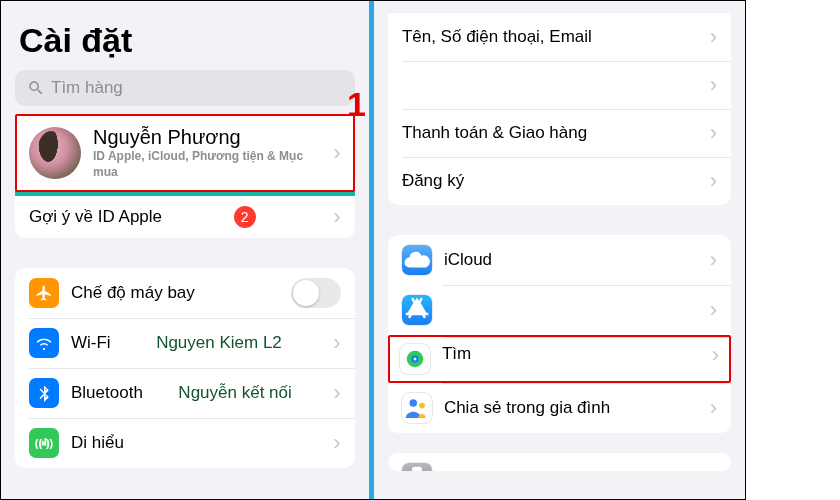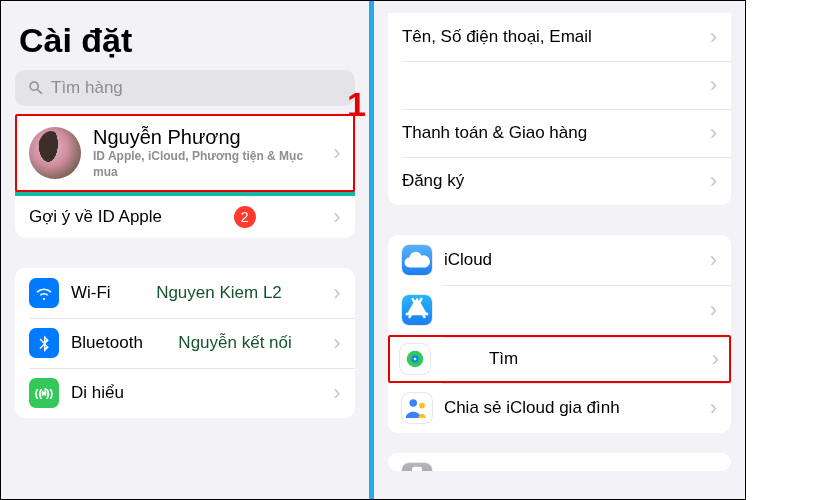--- a/index.html
+++ b/index.html
@@ -136,21 +136,21 @@
     content:""; position:absolute; left:2px; top:2px;
     width:26px; height:26px; background:#fff; border-radius:50%;
     box-shadow:0 1px 3px rgba(0,0,0,0.25);
   }
   .right-group1 { margin-top: 0; }
   .right-row { min-height: 48px; }
   .find-row {
     border: 2.5px solid #e60000;
     border-radius:2px;
   }
-  .find-inner{ display:flex; align-items:center; width:100%;gap:47px; }
+  .find-inner{ display:flex; align-items:flex-start; width:100%; }
   .app-icon {
     width:30px;height:30px;border-radius:7px;margin-right:12px;flex-shrink:0;
     background:#fff;display:flex;align-items:center;justify-content:center;
     box-shadow:0 0 0 0.5px #d1d1d6;
   }
   .cloud-bg{background:linear-gradient(#59b0f8,#1a7ef2);}
   .store-bg{background:linear-gradient(#27b5fb,#1c7ef2);}
   .find-bg{background:#fff;}
   .share-bg{background:#fff;}
   .p-icon{background:linear-gradient(#b8b8c0,#8a8a94);}
@@ -184,20 +184,29 @@
     <div class="apple-id-row">
       <span class="label">Gợi ý về ID Apple</span>
       <span class="badge">2</span>
       <span class="chev">›</span>
     </div>
 
     <div class="gap"></div>
 
     <div class="card">
       <div class="row">
+        <div class="icon" style="background:#ff9500;">
+          <svg viewBox="0 0 24 24">
+              <path d="M21 16v-2l-8-5V3.5a1.5 1.5 0 00-3 0V9l-8 5v2l8-2.5V19l-2 1.5V22l3.5-1 3.5 1v-1.5L13 19v-5.5l8 2.5z"></path>
+            </svg>
+        </div>
+        <span class="label">Chế độ máy bay</span>
+        <div class="toggle"></div>
+      </div>
+      <div class="row">
         <div class="icon" style="background:#007aff;">
           <svg viewBox="0 0 24 24">
               <path d="M12 18.5a1.5 1.5 0 100 3 1.5 1.5 0 000-3zm-5.66-4.16a8 8 0 0111.32 0l-1.42 1.42a6 6 0 00-8.48 0l-1.42-1.42zM2.1 10.1a14 14 0 0119.8 0l-1.42 1.42a12 12 0 00-16.96 0L2.1 10.1z"></path>
             </svg>
         </div>
         <span class="label">Wi-Fi</span>
         <span class="value">Nguyen Kiem L2</span>
         <span class="chev">›</span>
       </div>
       <div class="row">
@@ -280,21 +289,21 @@
       </div>
       <div class="row right-row">
         <div class="app-icon share-bg">
           <svg viewBox="0 0 24 24">
               <circle cx="9" cy="8" r="3" fill="#3b82f6"></circle>
               <circle cx="16" cy="10" r="2.3" fill="#fbbf24"></circle>
               <path d="M3 20c0-3 3-5 6-5s6 2 6 5" fill="#3b82f6"></path>
               <path d="M13 20c0-2 1.5-3.5 3-3.5s3 1.5 3 3.5" fill="#fbbf24"></path>
             </svg>
         </div>
-        <span class="label">Chia sẻ iCloud gia đình</span>
+        <span class="label">Chia sẻ trong gia đình</span>
         <span class="chev">›</span>
       </div>
     </div>
     <div class="annot annot2">2</div>
 
     <div class="gap-sm"></div>
 
     <div class="card cut">
       <div class="row right-row">
         <div class="app-icon p-icon">

